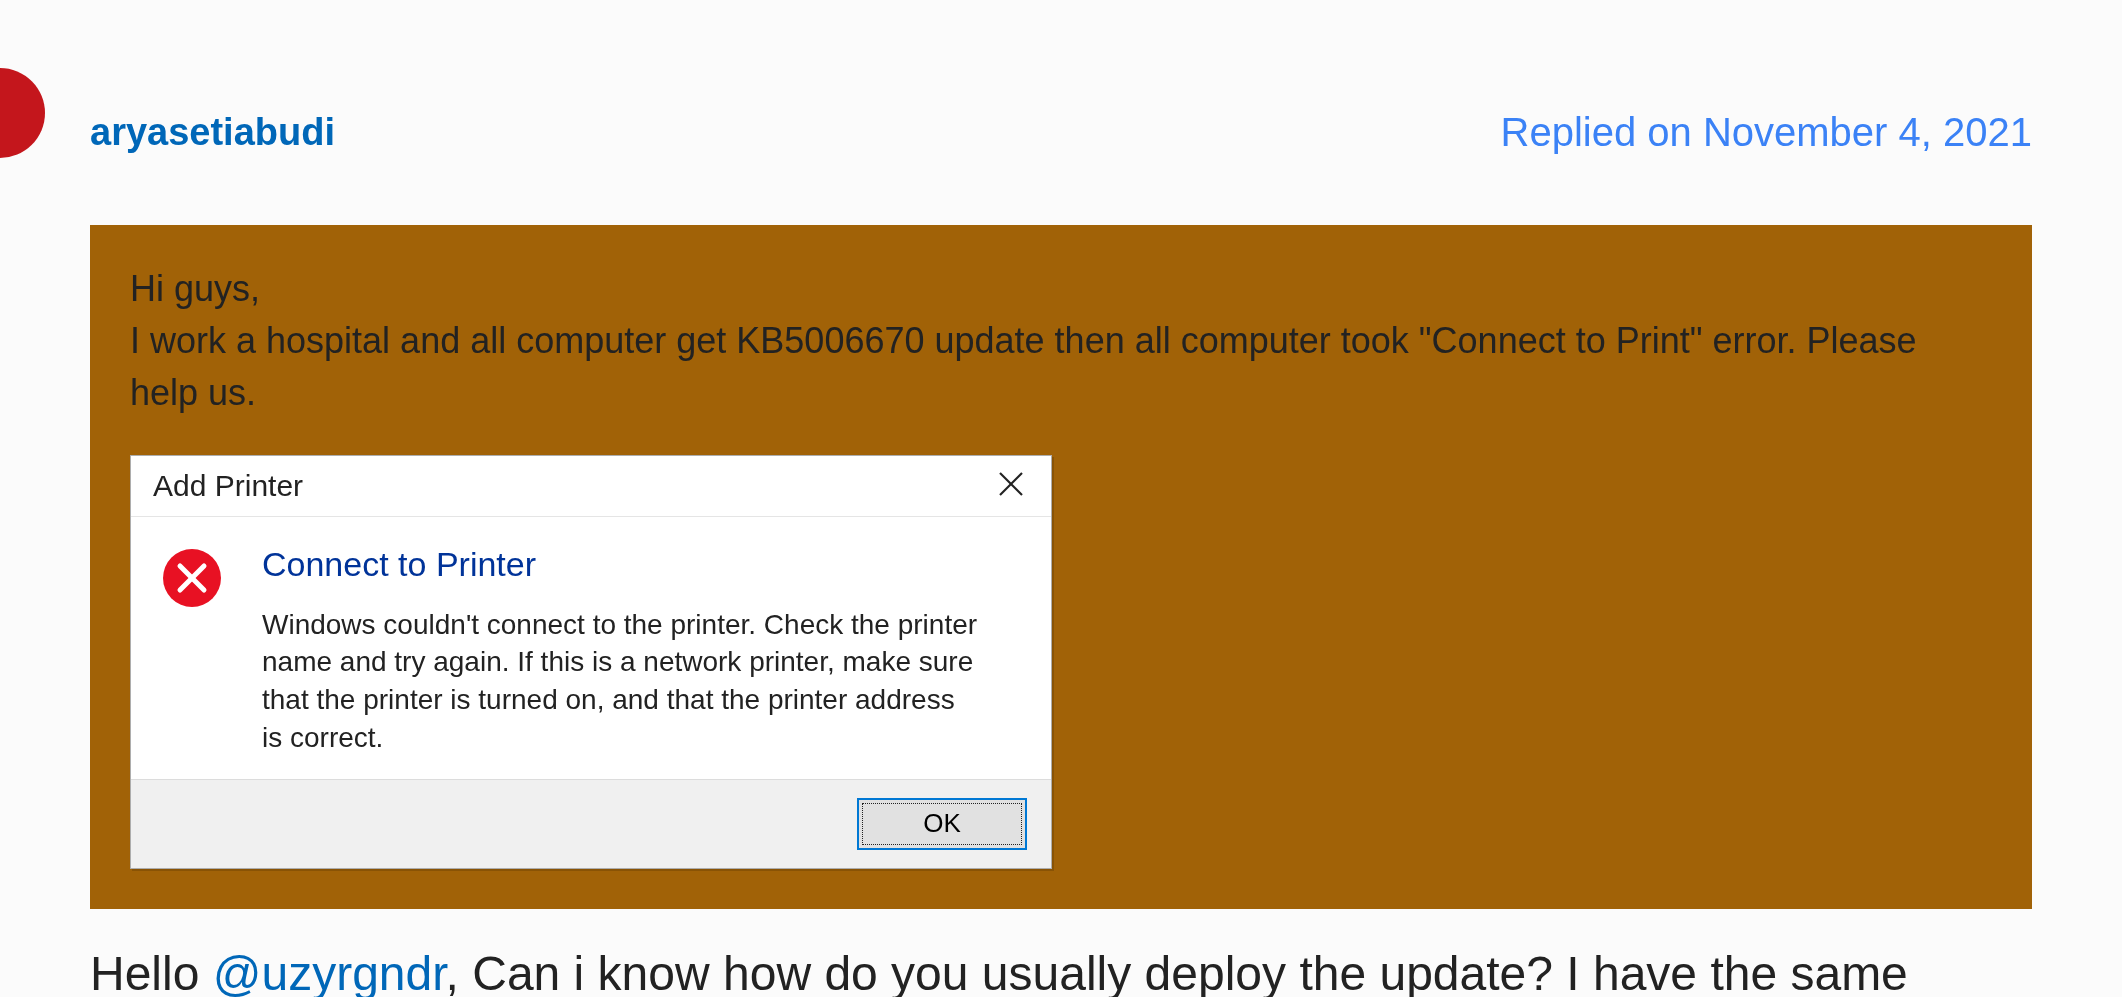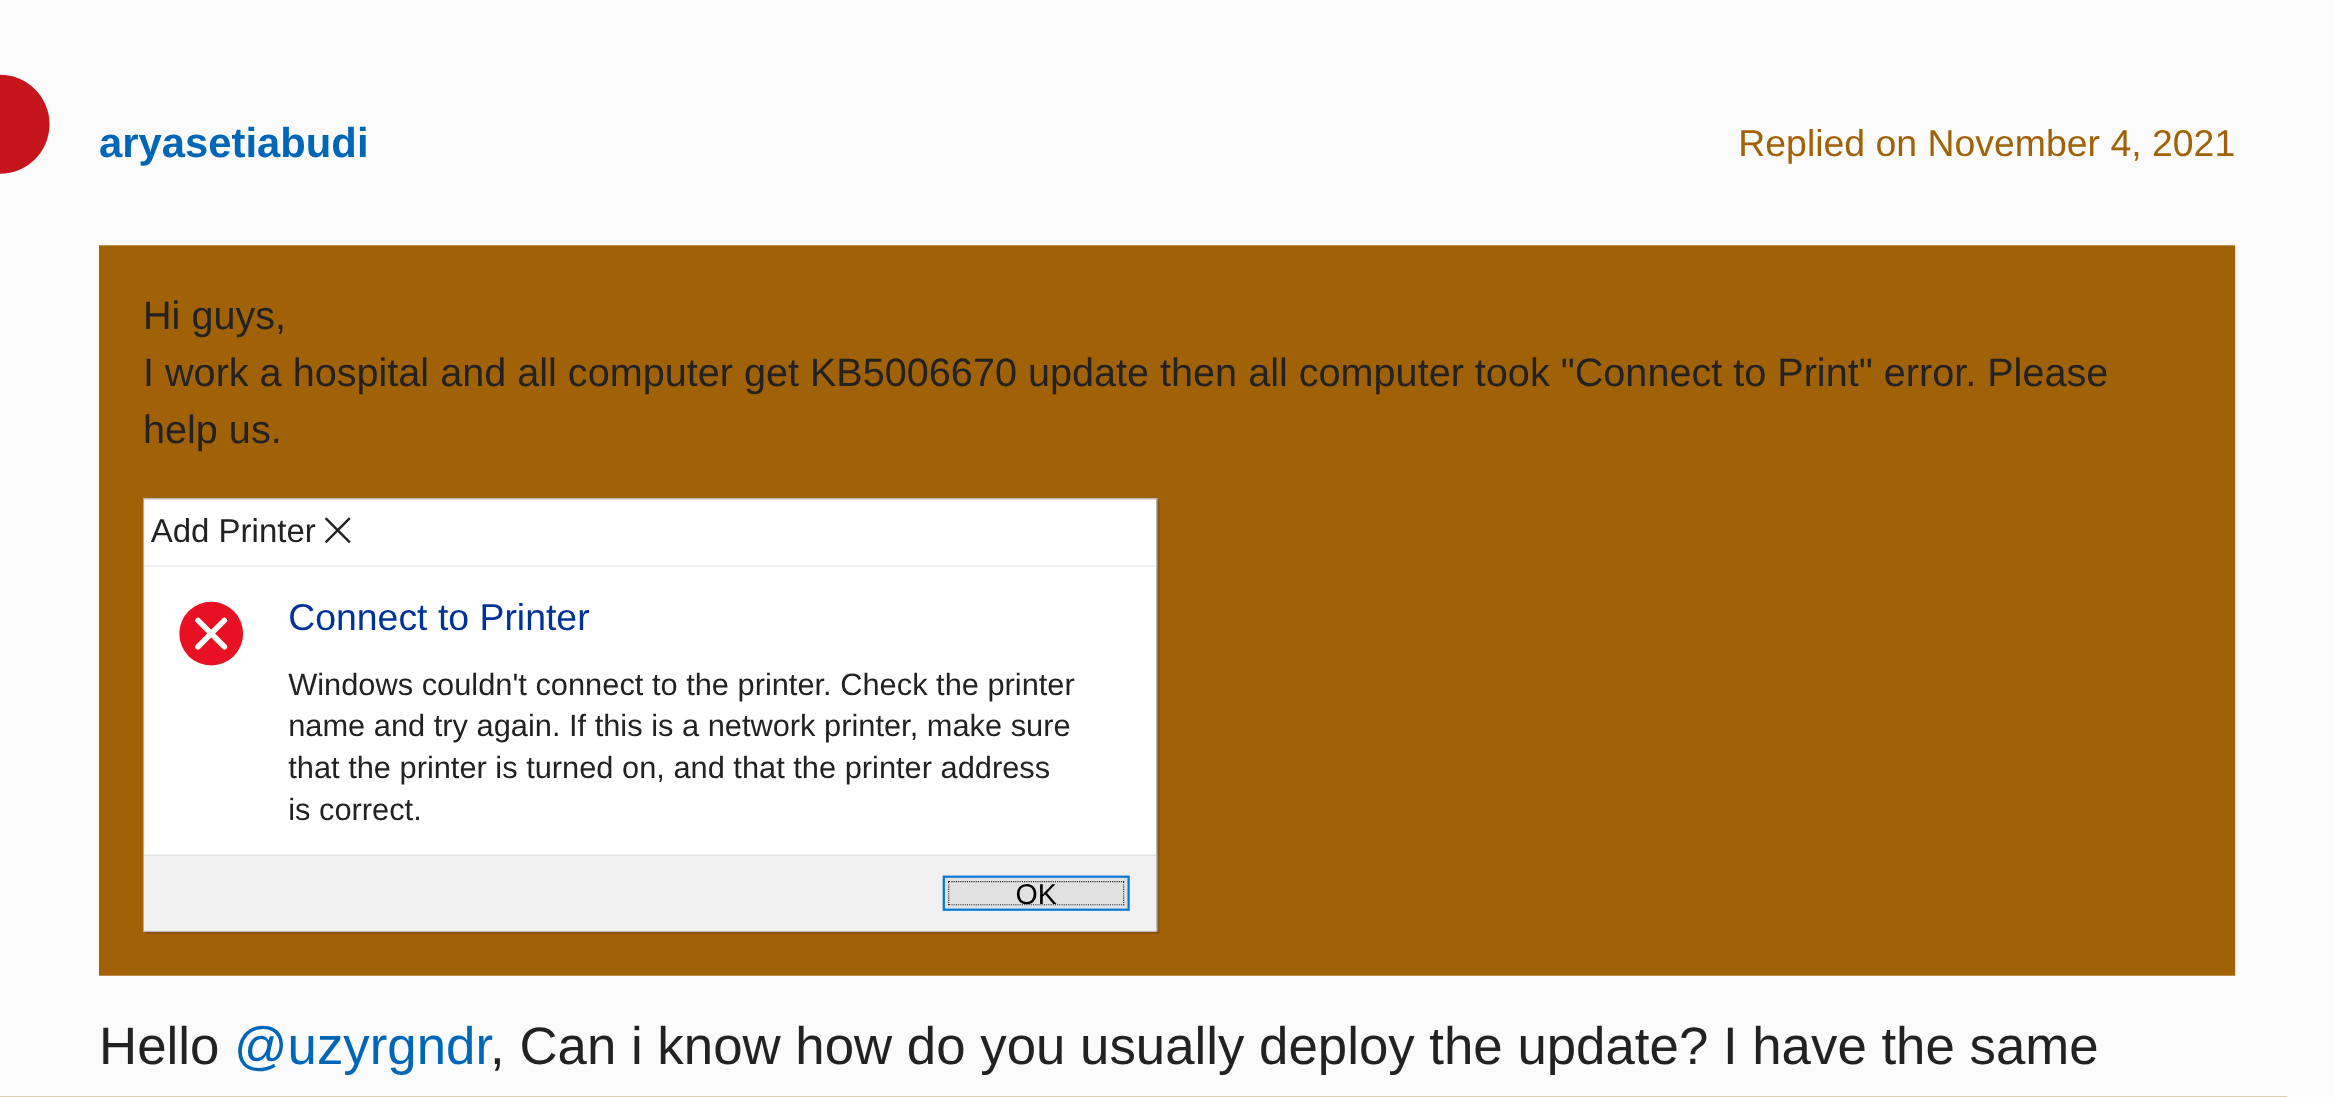--- a/index.html
+++ b/index.html
@@ -26,22 +26,22 @@
     align-items: center;
     padding: 110px 90px 0 90px;
   }
   .username {
     color: #0067B8;
     font-size: 38px;
     font-weight: 600;
     text-align: right;
   }
   .reply-date {
-    color: #a16207;
-    font-size: 34px;
+    color: #3b82f6;
+    font-size: 40px;
     font-weight: 400;
   }
   .quote-block {
     margin: 70px 90px 0 90px;
     background: #a16207;
     padding: 38px 40px 40px 40px;
   }
   .quote-text {
     font-size: 36px;
     line-height: 1.45;
@@ -52,23 +52,23 @@
   }
   .dialog {
     width: 922px;
     background: #fff;
     border: 1px solid #adadad;
     box-shadow: 2px 2px 0 rgba(0,0,0,0.15);
     font-family: "Segoe UI", sans-serif;
   }
   .dialog-titlebar {
     display: flex;
-    justify-content: flex-start;
+    justify-content: space-between;
     align-items: center;
-    padding: 12px 20px 12px 6px;
+    padding: 12px 20px 12px 22px;
     border-bottom: 1px solid #e5e5e5;
   }
   .dialog-title {
     font-size: 30px;
     color: #222;
   }
   .dialog-close {
     font-size: 36px;
     line-height: 1;
     color: #222;
@@ -100,21 +100,21 @@
   }
   .dialog-footer {
     background: #f0f0f0;
     border-top: 1px solid #dcdcdc;
     padding: 18px 24px;
     display: flex;
     justify-content: flex-end;
   }
   .ok-button {
     width: 170px;
-    height: 32px;
+    height: 52px;
     background: #e1e1e1;
     border: 2px solid #0078D4;
     outline: 1px dotted #222;
     outline-offset: -6px;
     font-size: 26px;
     font-family: inherit;
     cursor: pointer;
   }
   .reply-body {
     padding: 30px 90px 0 90px;

